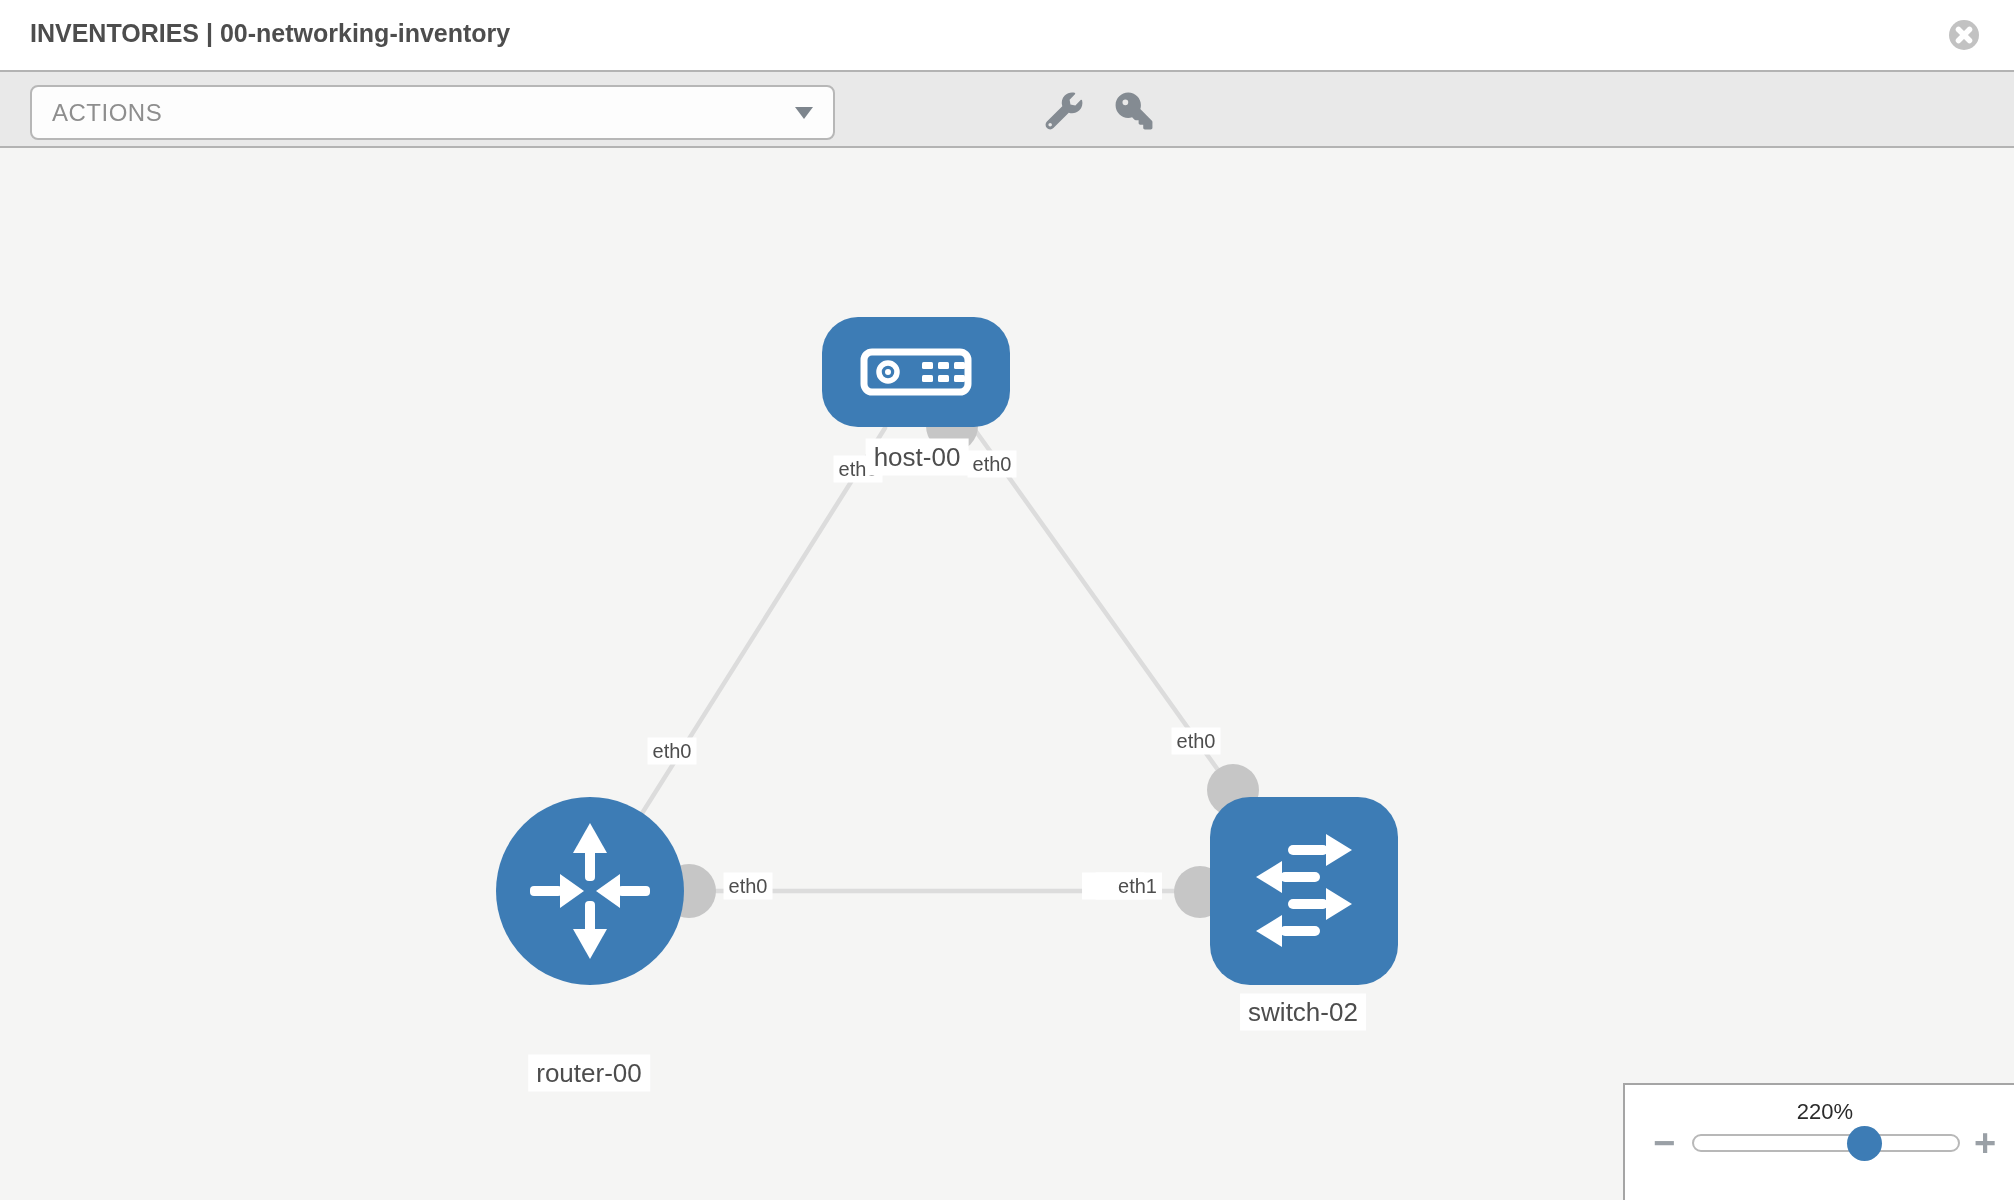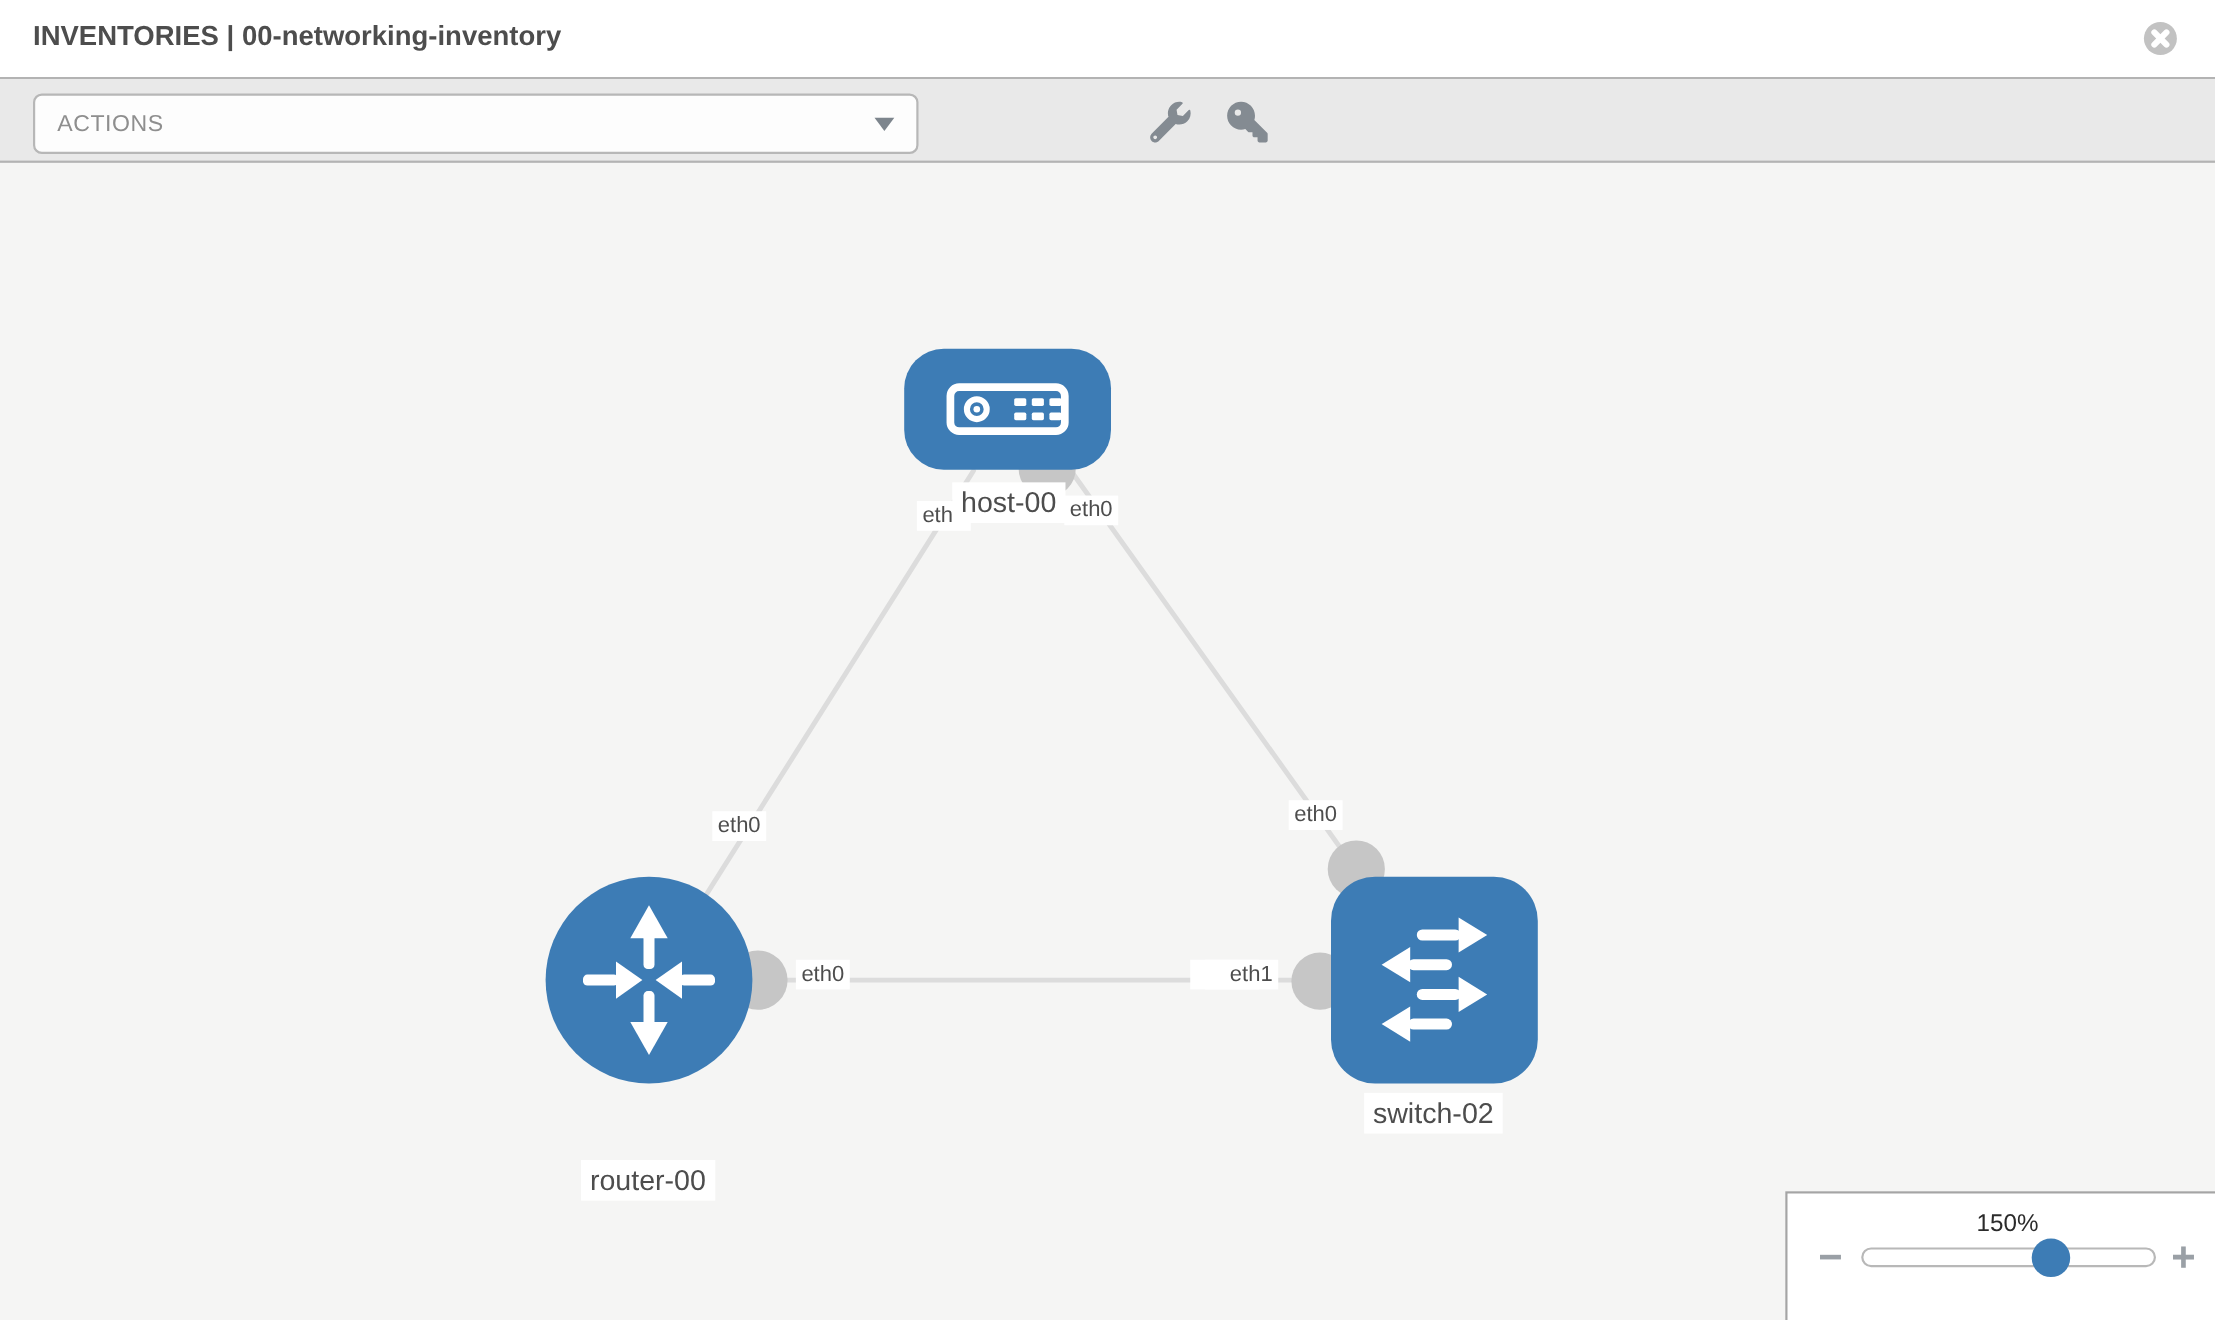--- a/index.html
+++ b/index.html
@@ -15,21 +15,21 @@
              background:transparent;padding:0;cursor:pointer;}
 
   
   .toolbar{position:absolute;left:0;top:72px;width:100%;height:74px;background:#e9e9e9;
            border-bottom:2px solid #b3b3b3;z-index:5;}
   .dropdown{position:absolute;top:13px;height:55px;background:#fdfdfd;border:2px solid #b7b7b7;
             border-radius:8px;display:flex;align-items:center;justify-content:space-between;
             padding:0 20px;box-sizing:border-box;cursor:pointer;}
   .dd-actions{left:30px;width:805px;}
   .dd-search{left:1182px;width:796px;}
-  .dd-text{font-size:21px;color:#8e8e8e;letter-spacing:.5px;}
+  .dd-text{font-size:24px;color:#8e8e8e;letter-spacing:.5px;}
   .caret{width:0;height:0;border-left:9px solid transparent;border-right:9px solid transparent;
          border-top:12px solid #7d858d;}
   .tool-btn{position:absolute;top:16px;width:48px;height:48px;border:none;background:transparent;
             padding:0;cursor:pointer;}
   .tool-wrench{left:1040px;}
   .tool-key{left:1110px;}
 
   
   .topo-svg{position:absolute;left:0;top:0;z-index:1;}
   .edge{stroke:#dcdcdc;stroke-width:4.5;stroke-linecap:round;}
@@ -158,20 +158,20 @@
       <svg width="42" height="42" viewBox="0 0 42 42">
         <g transform="translate(21,21) scale(-0.072,0.072) translate(-256,-256)">
           <path fill="#848b92" d="M336 352c97.2 0 176-78.8 176-176S433.2 0 336 0 160 78.8 160 176c0 18.7 2.9 36.8 8.3 53.7L7 391c-4.5 4.5-7 10.6-7 17v80c0 13.3 10.7 24 24 24h80c13.3 0 24-10.7 24-24v-40h40c13.3 0 24-10.7 24-24v-40h40c6.4 0 12.5-2.5 17-7l33.3-33.3c16.9 5.4 35 8.3 53.7 8.3zM376 96a40 40 0 1 1 0 80 40 40 0 1 1 0-80z"></path>
         </g>
       </svg>
     </button>
 
   </div>
 
   <div class="zoom-panel">
-    <div class="zoom-level">150%</div>
+    <div class="zoom-level">220%</div>
     <button class="zoom-minus">−</button>
     <div class="zoom-track"></div>
     <div class="zoom-thumb"></div>
     <button class="zoom-plus">+</button>
   </div>
 
 </div>
 
 </body></html>

